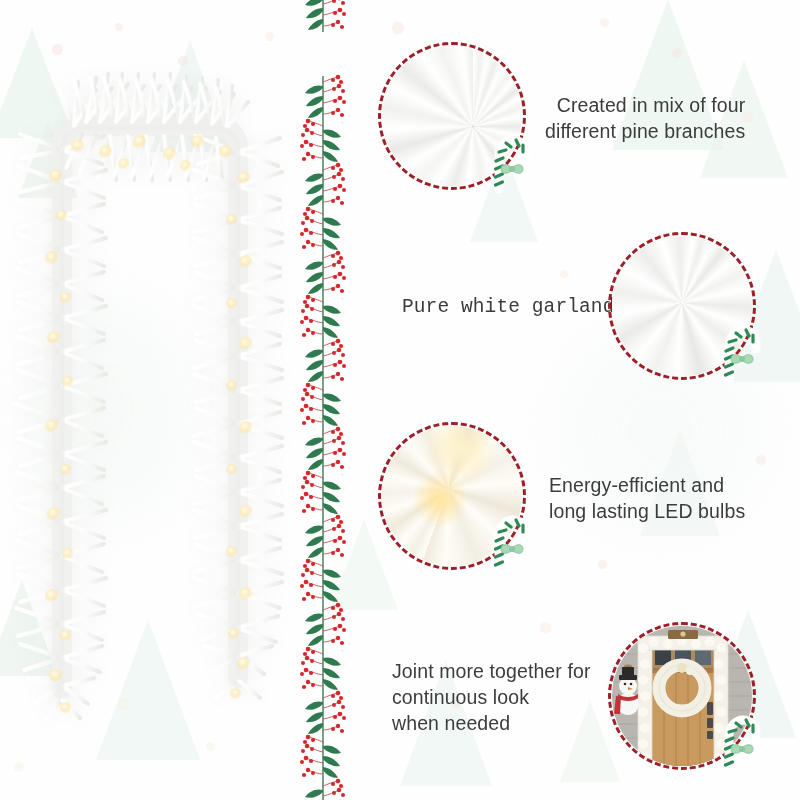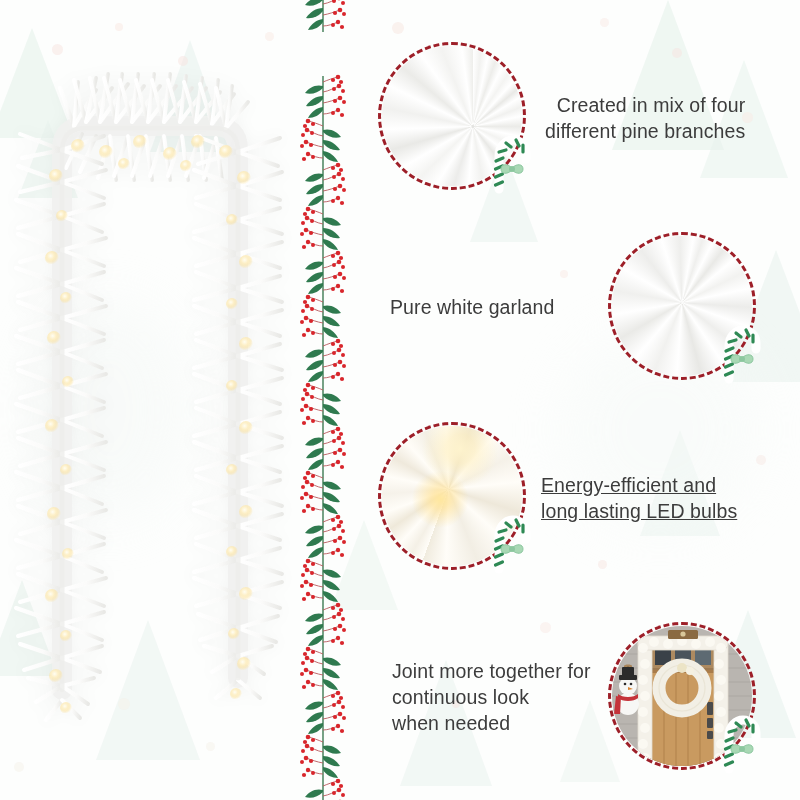--- a/index.html
+++ b/index.html
@@ -550,21 +550,21 @@
           </g>
           <path d="M30,36 C25,31 19,32 19,37 C19,42 25,43 30,38 C35,43 41,42 41,37 C41,32 35,31 30,36 Z" fill="#a8d8b4" stroke="#8cc79f" stroke-width="1"></path>
           <circle cx="30" cy="37" r="3" fill="#8cc79f"></circle>
         </svg>
       </div>
       <div class="feature-text" style="left:195px; top:50px;">Created in mix of four
 different pine branches</div>
     </div>
 
     <div class="feature-row" style="top:232px;">
-      <div class="feature-text" style="left:40px; top:62px;">Pure white garland</div>
+      <div class="feature-text" style="left:52px; top:62px;font-family:Liberation Mono, monospace;">Pure white garland</div>
       <div class="feature-circle" style="left:258px; top:0;">
         <div class="circle-photo">
           <div class="fill-white"></div>
         </div>
         <div class="circle-ring"></div>
         <svg class="cane" viewBox="0 0 52 62">
           <g stroke="#f3ecba" stroke-width="4" fill="none" stroke-linecap="round">
             <path d="M17,57 L17,24 C17,14 24,8 31,8 C38,8 44,13 44,21 L44,27"></path>
           </g>
           <path d="M17,57 L17,24 C17,14 24,8 31,8 C38,8 44,13 44,21 L44,27" stroke="#ffffff" stroke-width="9" fill="none" stroke-linecap="round"></path>
@@ -602,21 +602,21 @@
               <path d="M14,29 L21,26"></path>
             <path d="M17,20 L24,18"></path>
               <path d="M24,11 L29,15"></path>
             <path d="M34,8 L37,14"></path>
               <path d="M41,13 L41,20"></path>
           </g>
           <path d="M30,36 C25,31 19,32 19,37 C19,42 25,43 30,38 C35,43 41,42 41,37 C41,32 35,31 30,36 Z" fill="#a8d8b4" stroke="#8cc79f" stroke-width="1"></path>
           <circle cx="30" cy="37" r="3" fill="#8cc79f"></circle>
         </svg>
       </div>
-      <div class="feature-text" style="left:191px; top:50px;text-decoration:underline;">Energy-efficient and
+      <div class="feature-text" style="left:199px; top:50px;">Energy-efficient and
 long lasting LED bulbs</div>
     </div>
 
     <div class="feature-row" style="top:622px;">
       <div class="feature-text" style="left:42px; top:36px;">Joint more together for
 continuous look
 when needed</div>
       <div class="feature-circle" style="left:258px; top:0;">
         <div class="circle-photo">
           <svg class="fill-door" viewBox="0 0 140 140" preserveAspectRatio="xMidYMid slice">

